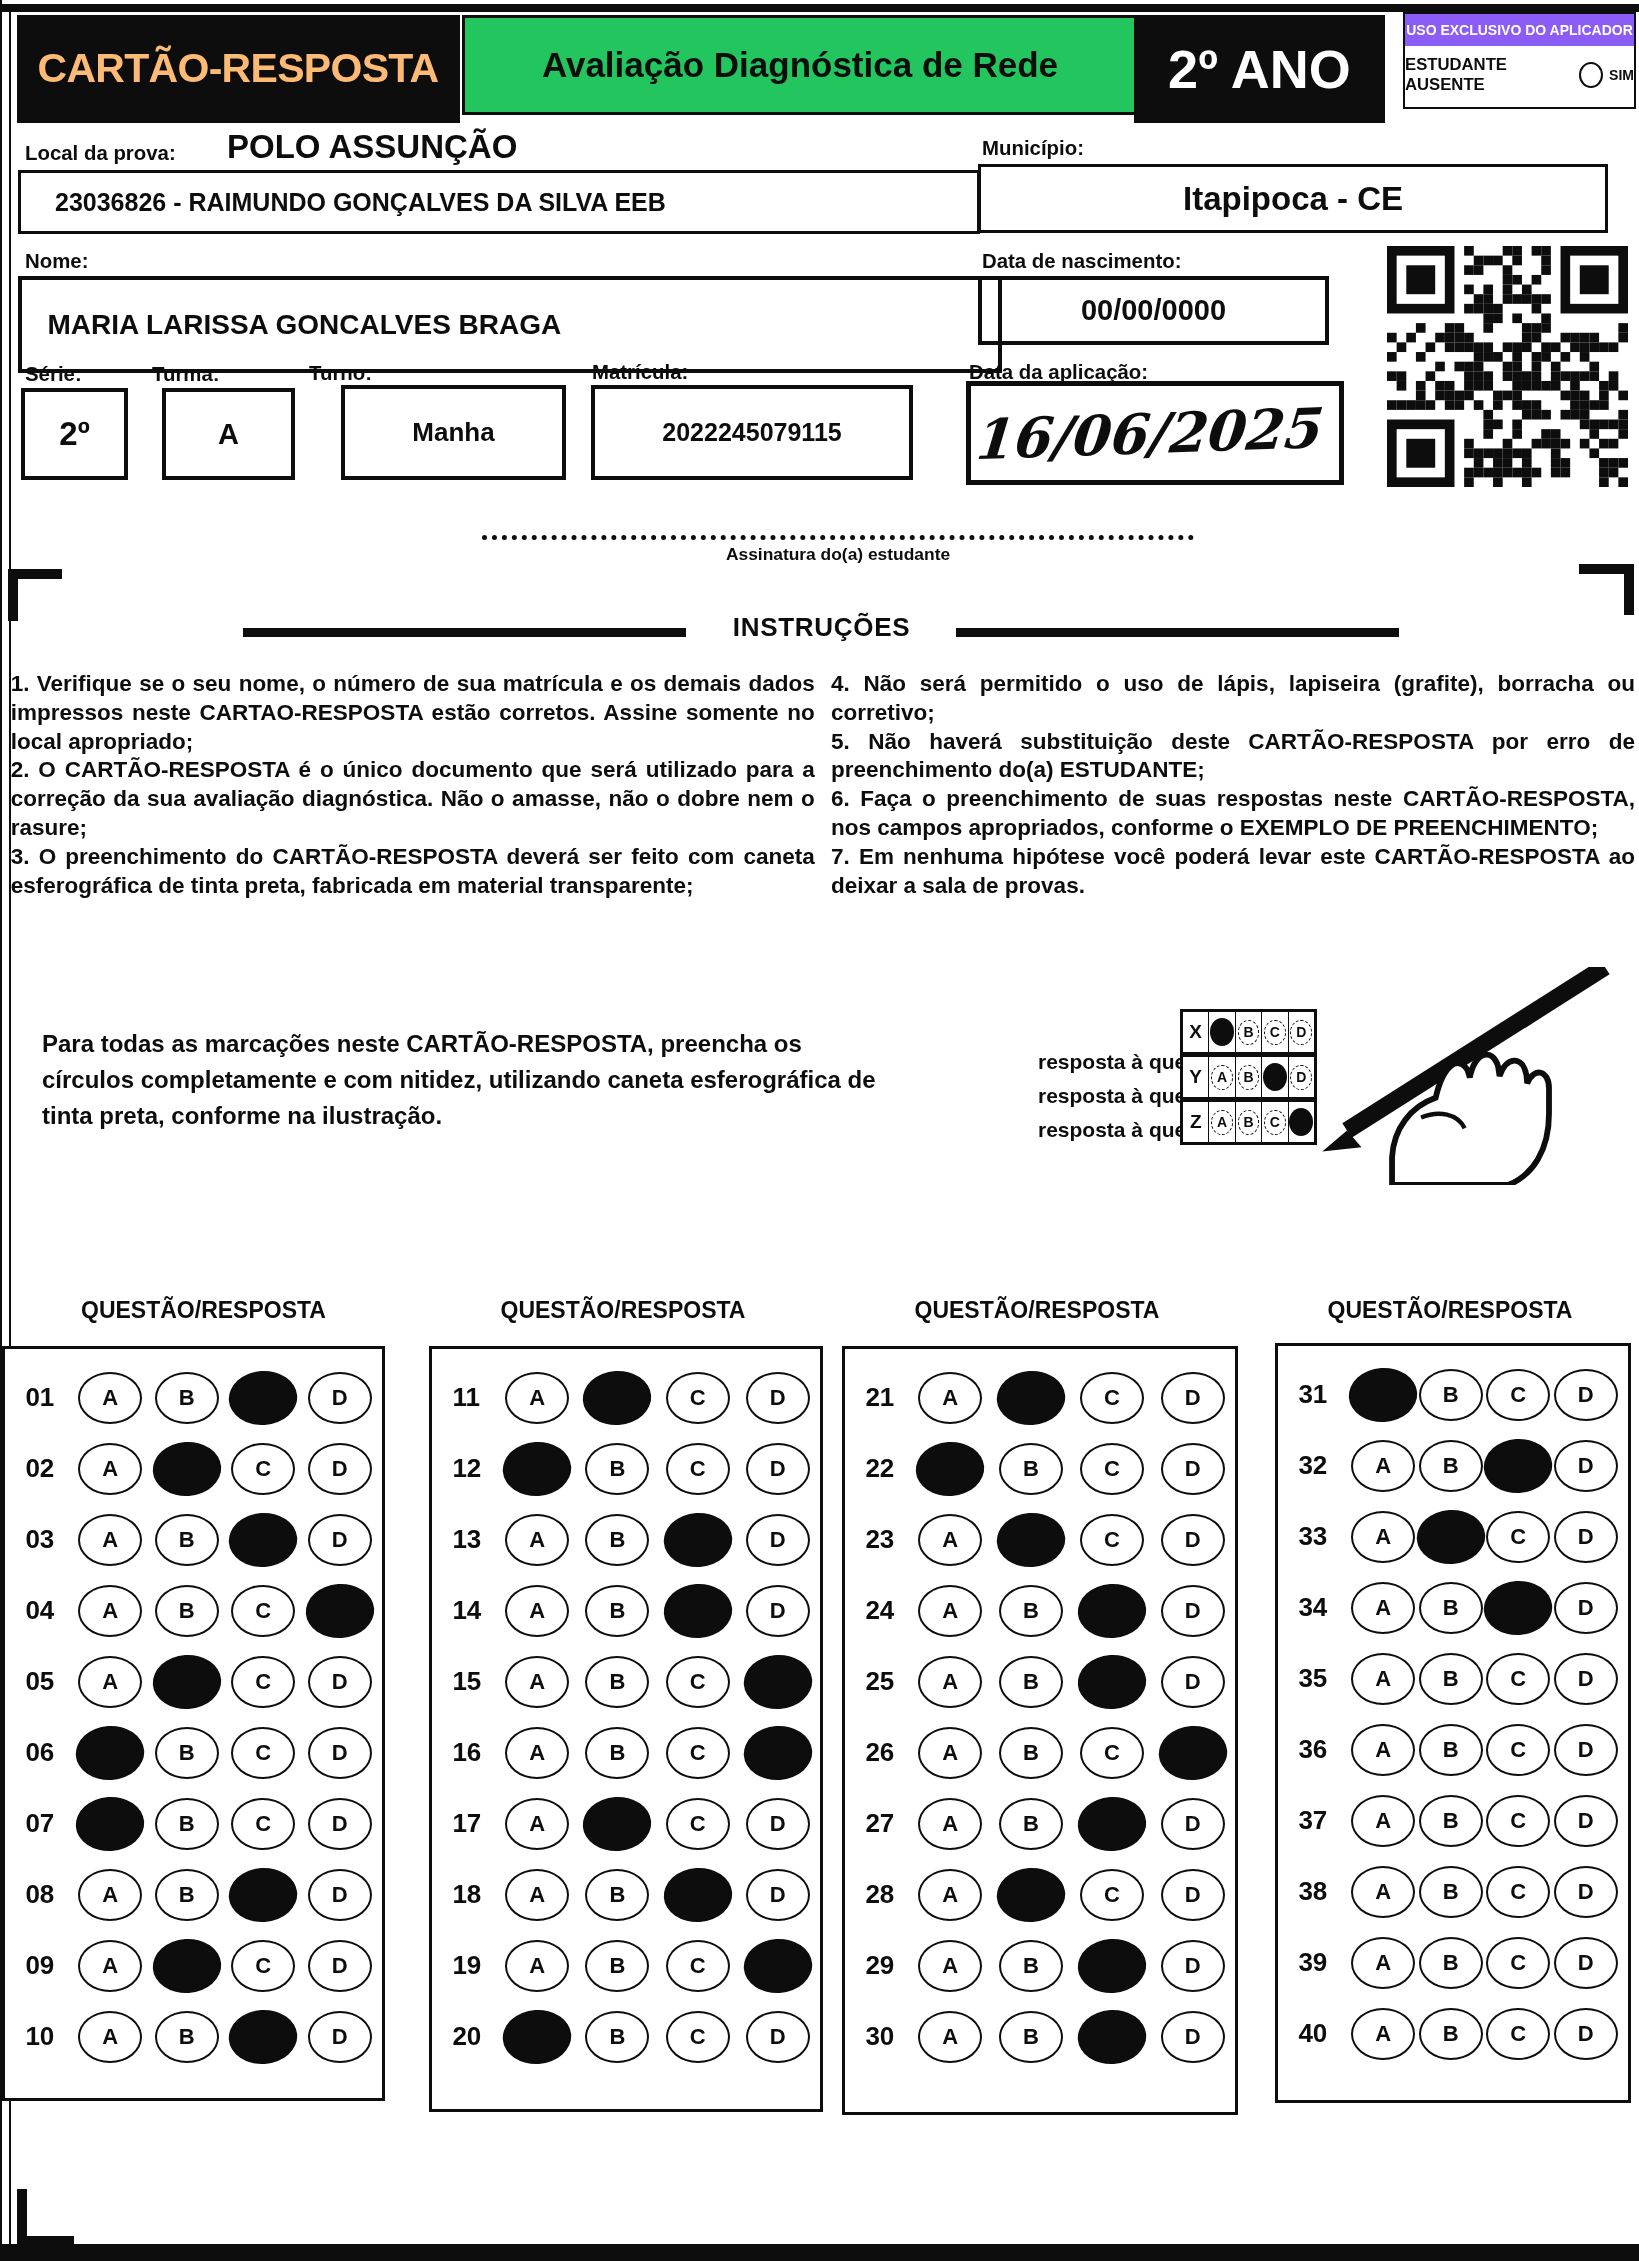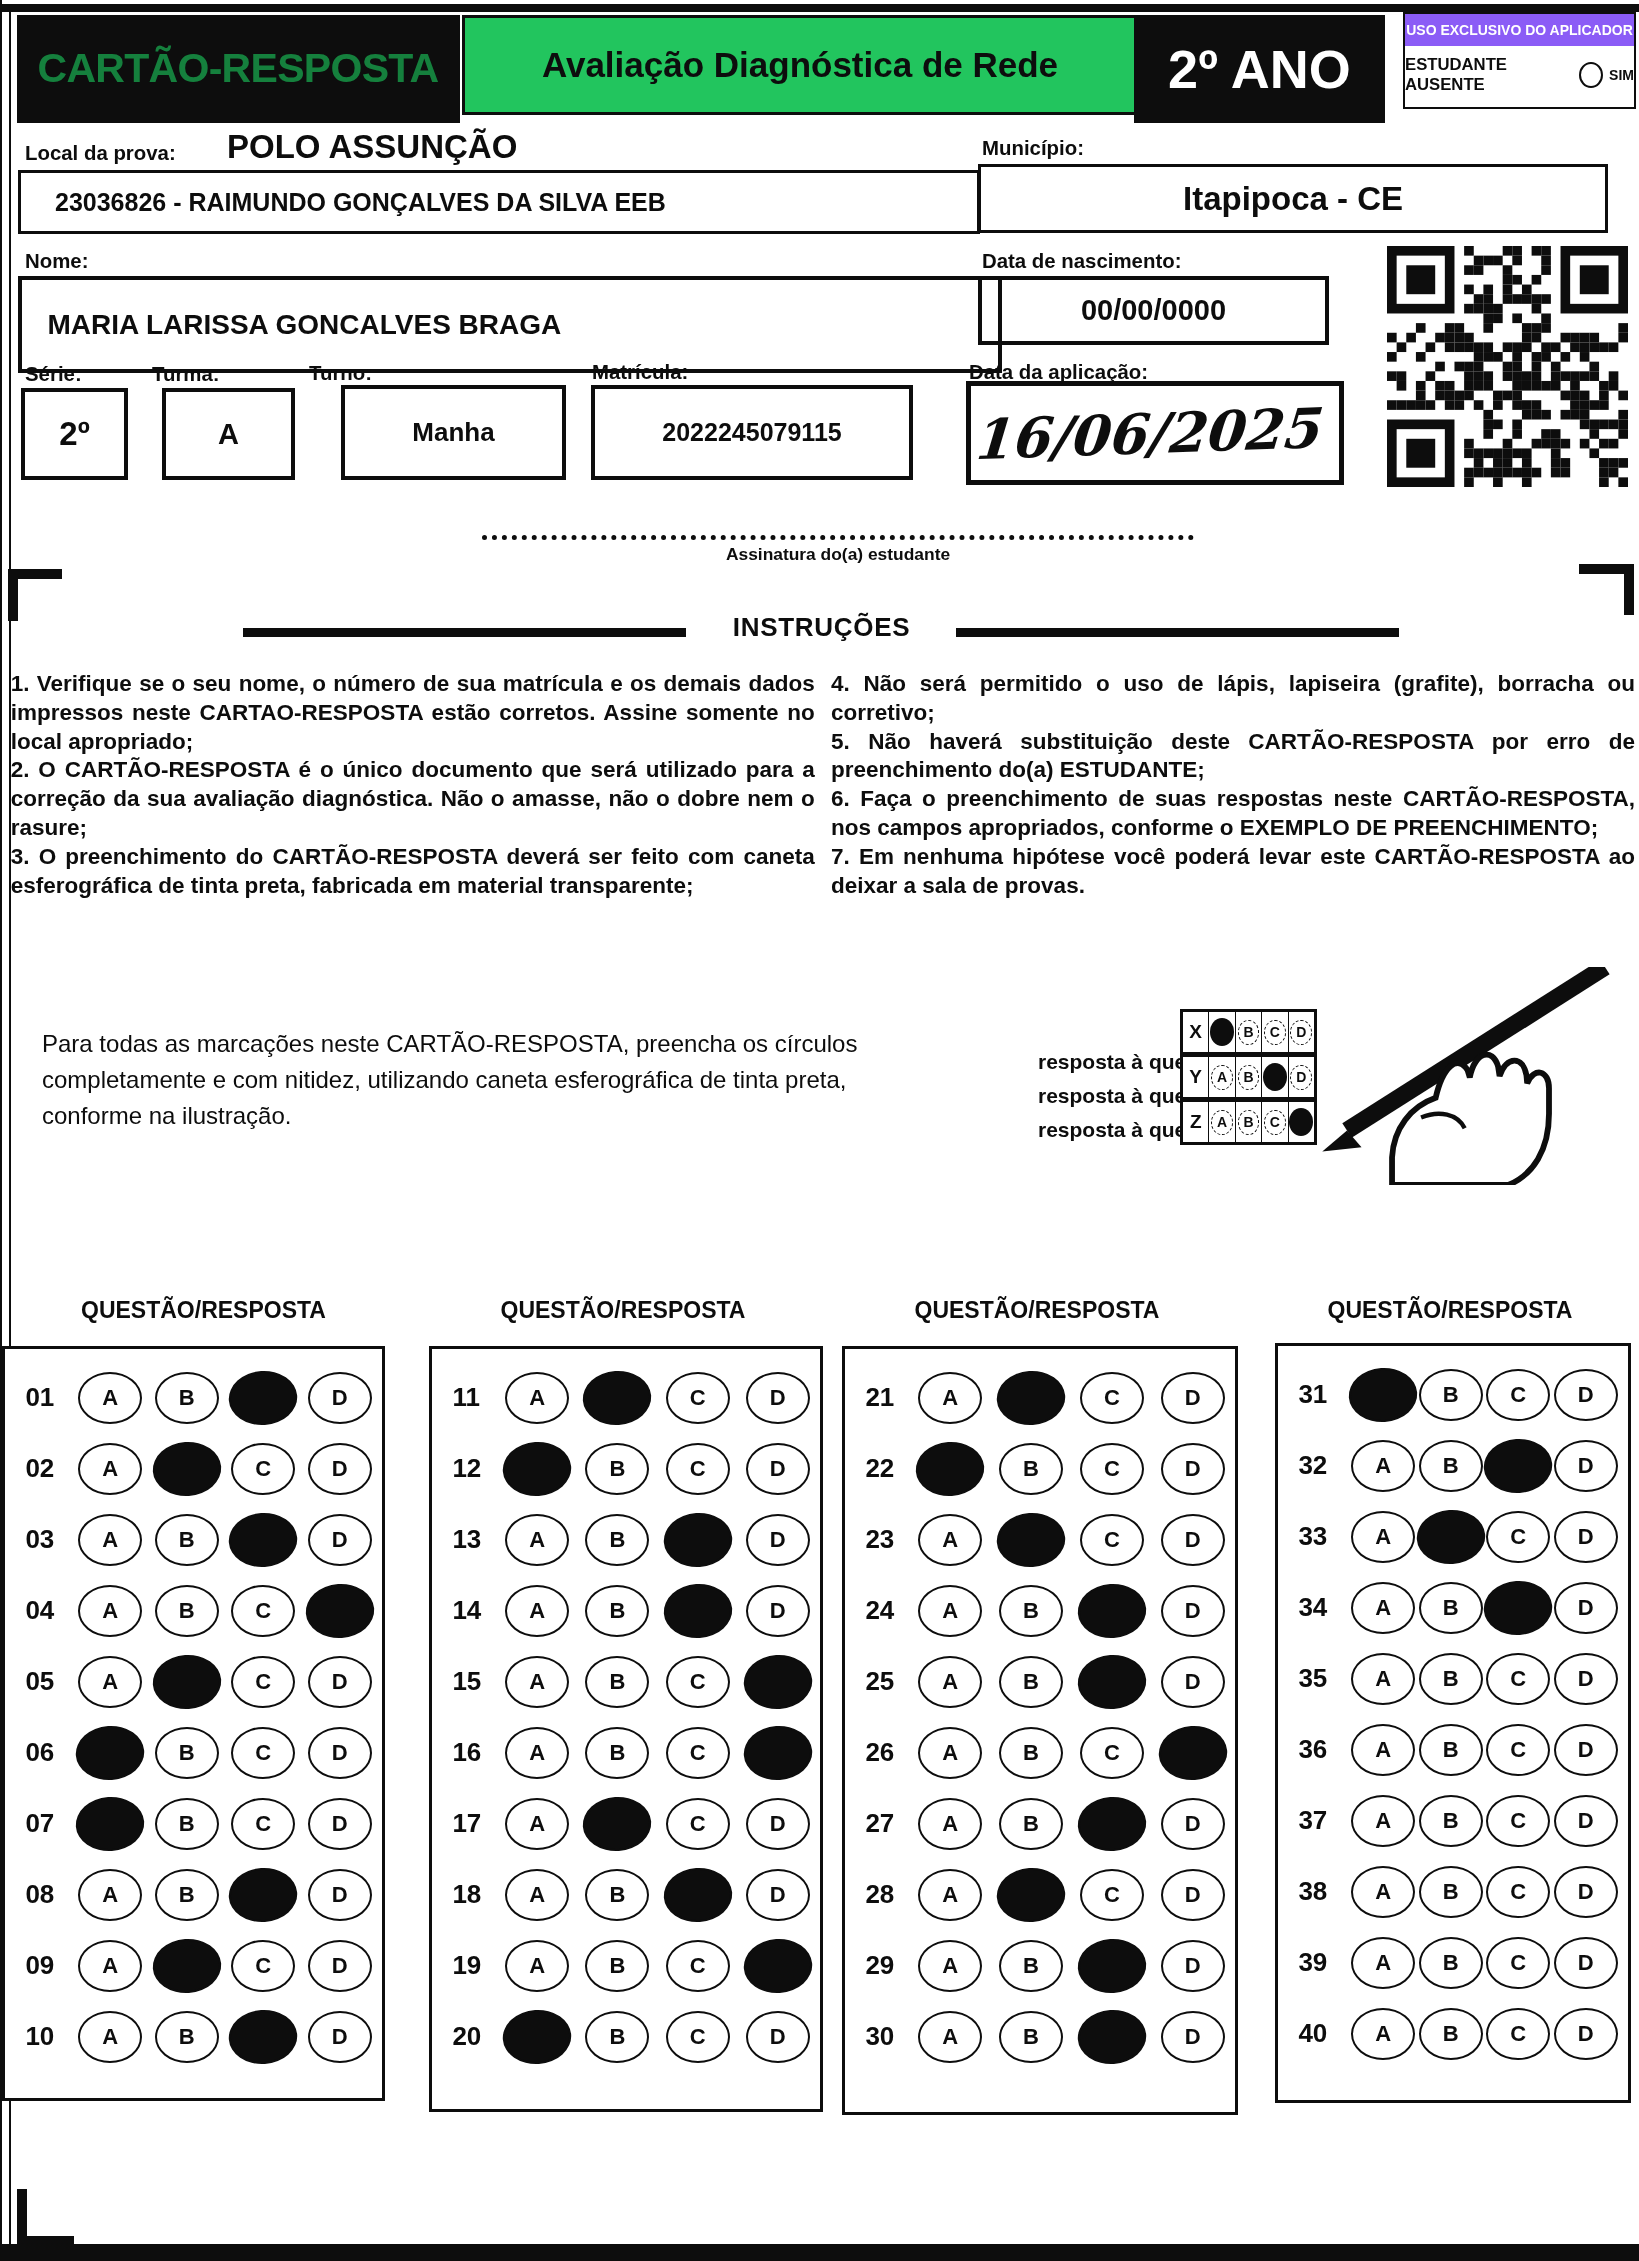--- a/index.html
+++ b/index.html
@@ -5,21 +5,21 @@
   html,body{margin:0;padding:0;background:#e8e8e8;}
   .page{position:relative;width:1640px;height:2261px;background:#fff;color:#0d0d0d;
         font-family:"Liberation Sans", sans-serif;overflow:hidden;
         border-left:2.2px solid #0d0d0d;border-right:1.5px solid #0d0d0d;}
   .abs{position:absolute;}
   .ink{background:#0d0d0d;}
   .top-rule{left:0;top:4.4px;width:1640px;height:8px;}
   .left-rule{left:7.3px;top:4.4px;width:2.2px;height:2253px;}
 
   
-  .title-box{left:14.5px;top:14.5px;width:443px;height:108px;background:#0d0d0d;color:#15803d;
+  .title-box{left:14.5px;top:14.5px;width:443px;height:108px;background:#0d0d0d;color:#fdba74;
              display:flex;align-items:center;justify-content:center;font-size:41px;font-weight:bold;letter-spacing:-0.7px;}
   .subtitle-box{left:460px;top:14.5px;width:670px;height:94px;border:3.6px solid #0d0d0d;background:#22c55e;
              display:flex;align-items:center;justify-content:center;font-size:35px;font-weight:bold;}
   .grade-box{left:1132px;top:14.5px;width:251px;height:108px;background:#0d0d0d;color:#fff;
              display:flex;align-items:center;justify-content:center;font-size:54px;font-weight:bold;}
   .aplicador-box{left:1401px;top:11.6px;width:229px;height:93px;border:2.2px solid #0d0d0d;}
   .aplicador-strip{height:32px;background:#8b5cf6;color:#fff;display:flex;align-items:center;justify-content:center;
              font-size:14px;font-weight:bold;}
   .absent-row{height:58px;display:flex;align-items:center;justify-content:center;gap:5.8px;font-weight:bold;}
   .absent-label{font-size:16.7px;}
@@ -48,21 +48,21 @@
   .sig-label{left:480px;top:544px;width:712px;text-align:center;font-size:17.4px;font-weight:bold;}
 
   .corner-h{height:10.2px;}
   .corner-v{width:10.2px;}
 
   .instr-line{top:628px;height:8.7px;}
   .instr-title{left:683px;top:612px;width:273px;text-align:center;font-size:26px;font-weight:bold;letter-spacing:0.7px;}
   .instr-col{top:670px;width:804px;font-size:22.5px;font-weight:bold;line-height:1.28;text-align:justify;}
   .instr-item{margin:0;}
 
-  .example-text{left:40px;top:1026px;width:843px;font-size:24px;font-weight:normal;line-height:1.5;}
+  .example-text{left:40px;top:1026px;width:843px;font-size:24px;font-weight:bold;line-height:1.5;}
   .example-legend{left:1036px;top:1045px;width:407px;font-size:21px;font-weight:bold;line-height:1.62;}
 
   .ex-grid{left:1178px;top:1009px;border:3.6px solid #0d0d0d;background:#fff;}
   .ex-row{display:flex;border-bottom:5.1px solid #0d0d0d;}
   .ex-row:last-child{border-bottom:none;}
   .ex-cell{width:25.4px;height:40px;border-right:1.5px solid #0d0d0d;display:flex;align-items:center;justify-content:center;}
   .ex-cell:last-child{border-right:none;}
   .ex-label{font-size:19px;font-weight:bold;}
   .ex-circle{width:19.6px;height:23px;border:1.5px dashed #0d0d0d;border-radius:50%;display:flex;align-items:center;
              justify-content:center;font-size:14px;font-weight:bold;}

